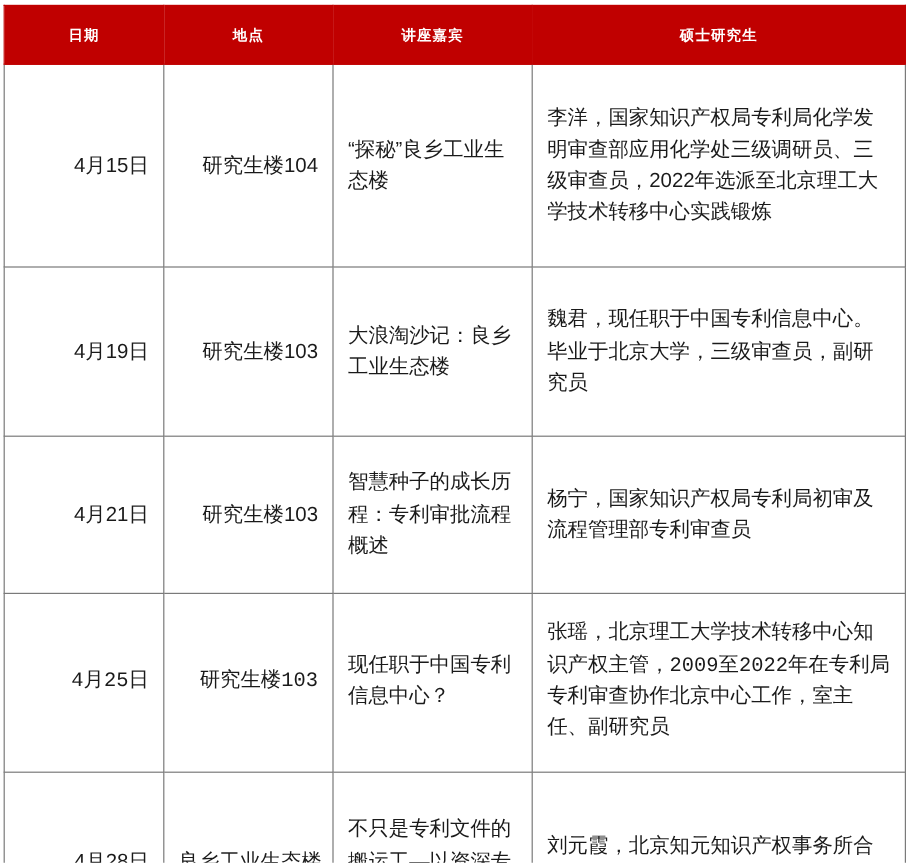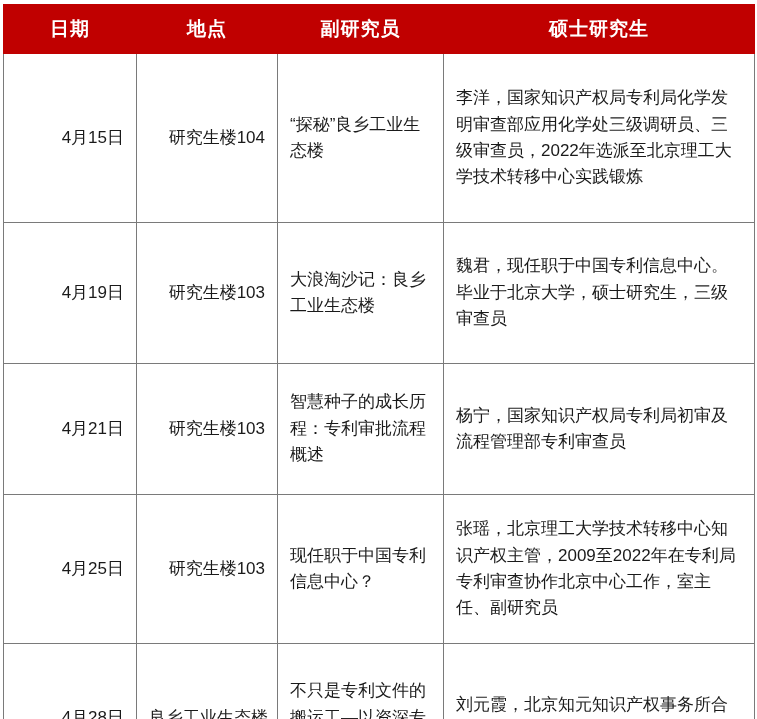--- a/index.html
+++ b/index.html
@@ -21,21 +21,21 @@
     table-layout: fixed;
   }
   .schedule-table col.c-date  { width: 133px; }
   .schedule-table col.c-place { width: 141px; }
   .schedule-table col.c-topic { width: 166px; }
   .schedule-table col.c-guest { width: 311px; }
 
   .schedule-table th {
     background: #C00000;
     color: #ffffff;
-    font-size: 19px;
+    font-size: 12px;
     font-weight: bold;
     letter-spacing: 1px;
     height: 48px;
     padding: 0;
     border: 1px solid #C00000;
     text-align: center;
     vertical-align: middle;
   }
   .schedule-table td {
     border: 1px solid #7a7a7a;
@@ -47,53 +47,53 @@
   td.cell-date, td.cell-place {
     text-align: right;
     white-space: nowrap;
   }
   td.cell-topic, td.cell-guest {
     text-align: left;
   }
   tr.row-0 td { height: 148px; margin-top: 48px; }
   tr.row-1 td { height: 120px; }
   tr.row-2 td { height: 110px; }
-  tr.row-3 td { height: 128px; }
+  tr.row-3 td { height: 128px; font-family: Liberation Mono, monospace; }
   tr.row-4 td { height: 128px; }
 </style>
 </head>
 <body>
 
 <table class="schedule-table">
   <colgroup>
     <col class="c-date">
     <col class="c-place">
     <col class="c-topic">
     <col class="c-guest">
   </colgroup>
   <thead>
     <tr>
       <th>日期</th>
       <th>地点</th>
-      <th>副研究员</th>
+      <th>讲座嘉宾</th>
       <th>硕士研究生</th>
     </tr>
   </thead>
   <tbody>
     <tr class="row-0">
       <td class="cell-date">4月15日</td>
       <td class="cell-place">研究生楼104</td>
       <td class="cell-topic">“探秘”良乡工业生态楼</td>
       <td class="cell-guest">李洋，国家知识产权局专利局化学发明审查部应用化学处三级调研员、三级审查员，2022年选派至北京理工大学技术转移中心实践锻炼</td>
     </tr>
     <tr class="row-1">
       <td class="cell-date">4月19日</td>
       <td class="cell-place">研究生楼103</td>
       <td class="cell-topic">大浪淘沙记：良乡工业生态楼</td>
-      <td class="cell-guest">魏君，现任职于中国专利信息中心。毕业于北京大学，硕士研究生，三级审查员</td>
+      <td class="cell-guest">魏君，现任职于中国专利信息中心。毕业于北京大学，三级审查员，副研究员</td>
     </tr>
     <tr class="row-2">
       <td class="cell-date">4月21日</td>
       <td class="cell-place">研究生楼103</td>
       <td class="cell-topic">智慧种子的成长历程：专利审批流程概述</td>
       <td class="cell-guest">杨宁，国家知识产权局专利局初审及流程管理部专利审查员</td>
     </tr>
     <tr class="row-3">
       <td class="cell-date">4月25日</td>
       <td class="cell-place">研究生楼103</td>

